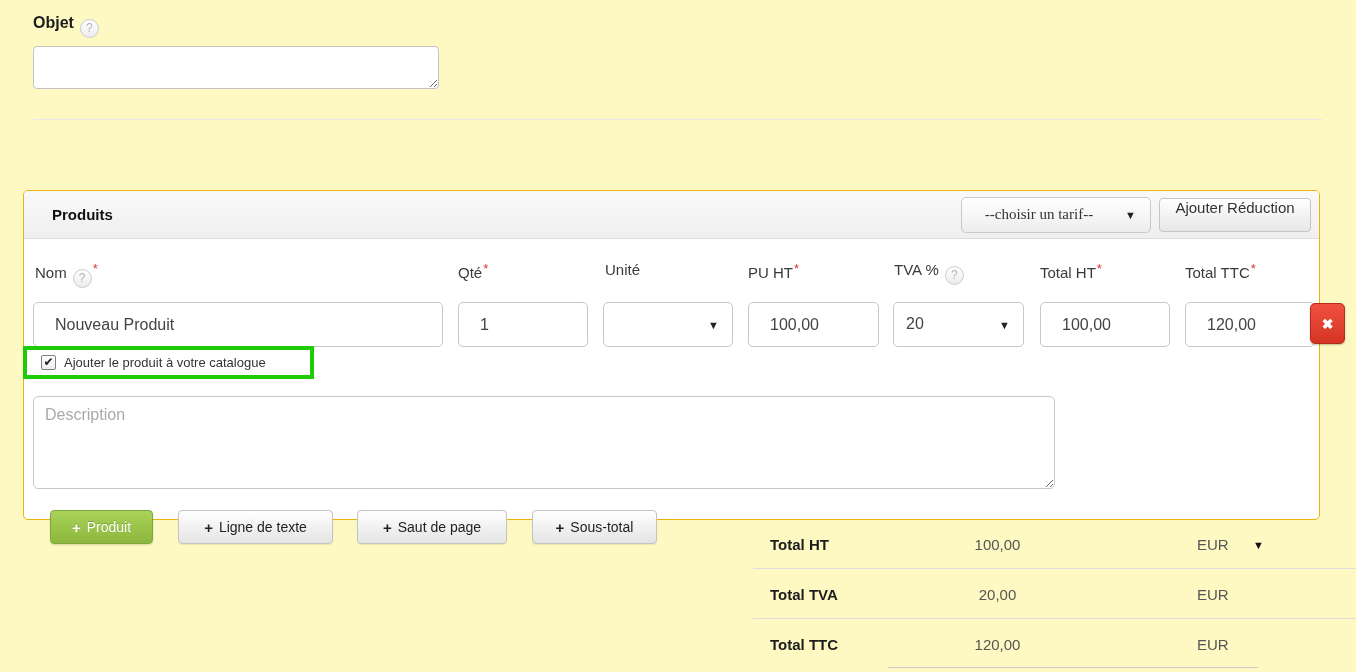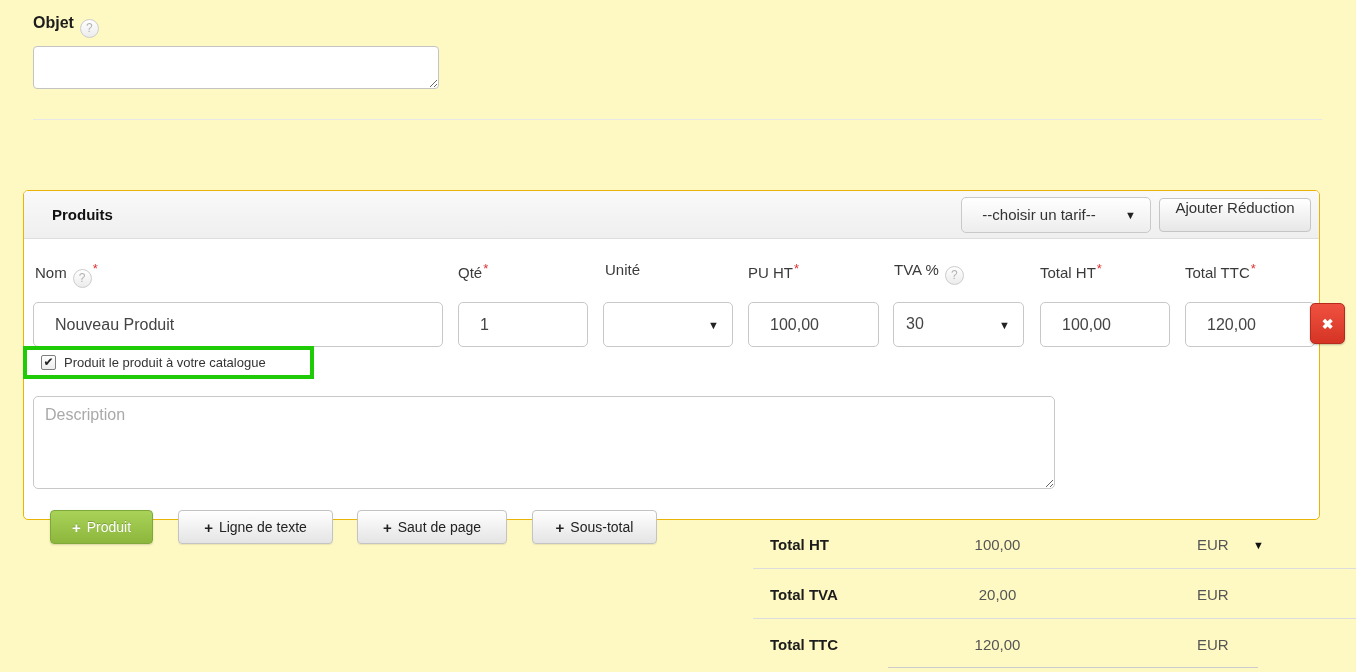--- a/index.html
+++ b/index.html
@@ -23,21 +23,21 @@
   
   .panel { position:absolute; left:23px; top:146px; width:1297px; height:330px;
     border:1px solid #eab308; border-radius:5px; background:#fff;margin-top:44px; }
   .panel-header { position:absolute; left:0; top:0; width:100%; height:48px;
     background:linear-gradient(#f9f9f9,#efefef); border-bottom:1px solid #ddd;
     border-radius:4px 4px 0 0; }
   .panel-title { position:absolute; left:28px; top:15px; font-size:15px; font-weight:700; color:#111; }
   .tariff-select { position:absolute; right:168px; top:6px; width:190px; height:36px;
     border:1px solid #c9c9c9; border-radius:5px; background:linear-gradient(#fff,#ededed);
     font-size:15px; color:#333; cursor:pointer; }
-  .tariff-select .sel-text { position:absolute; left:0; right:34px; top:8px; text-align:center; }
+  .tariff-select .sel-text { position:absolute; left:0; right:34px; top:8px; text-align:center;font-family:Liberation Serif, serif; }
   .tariff-select .caret { position:absolute; right:14px; top:12px; }
   .add-reduction { position:absolute; right:8px; top:7px; width:152px; height:34px;
     border:1px solid #c5c5c5; border-radius:4px; background:linear-gradient(#fff,#e7e7e7);
     font-size:15px; color:#333; display:flex; align-items:flex-start; justify-content:center; cursor:pointer; }
 
   .col-label { position:absolute; top:70px; font-size:15px; color:#3a3a3a; white-space:nowrap; }
 
   .cell-input { position:absolute; top:111px; height:45px; border:1px solid #c8c8c8; border-radius:5px;
     font-family:inherit; font-size:16px; color:#444; padding:0 21px; background:#fff; outline:none; }
   .select-box { position:absolute; top:111px; height:45px; border:1px solid #c8c8c8; border-radius:5px;
@@ -129,34 +129,34 @@
     </div>
 
     <input class="cell-input" style="left: 9px; width: 410px;" value="Nouveau Produit">
     <input class="cell-input" style="left: 434px; width: 130px;" value="1">
     <div class="select-box" style="left:579px; width:130px">
       <span class="sel-text"></span>
       <span class="caret">▼</span>
     </div>
     <input class="cell-input" style="left: 724px; width: 131px;" value="100,00">
     <div class="select-box" style="left:869px; width:131px">
-      <span class="sel-text">30</span>
+      <span class="sel-text">20</span>
       <span class="caret">▼</span>
     </div>
     <input class="cell-input" style="left: 1016px; width: 130px;" value="100,00">
     <input class="cell-input" style="left: 1161px; width: 130px;" value="120,00">
     <div class="delete-btn">
       <span>✖</span>
     </div>
 
     <div class="catalog-highlight" style="border-color: rgb(30, 203, 6);">
       <span class="checkbox" role="checkbox" aria-checked="true">
         <span>✔</span>
       </span>
-      <span class="checkbox-label">Produit le produit à votre catalogue</span>
+      <span class="checkbox-label">Ajouter le produit à votre catalogue</span>
     </div>
 
     <textarea class="desc-textarea" placeholder="Description" style=""></textarea>
 
     <div class="add-btn btn-green">
       <span class="plus">+</span>
       <span>Produit</span>
     </div>
     <div class="add-btn btn-gray btn-ligne">
       <span class="plus">+</span>

